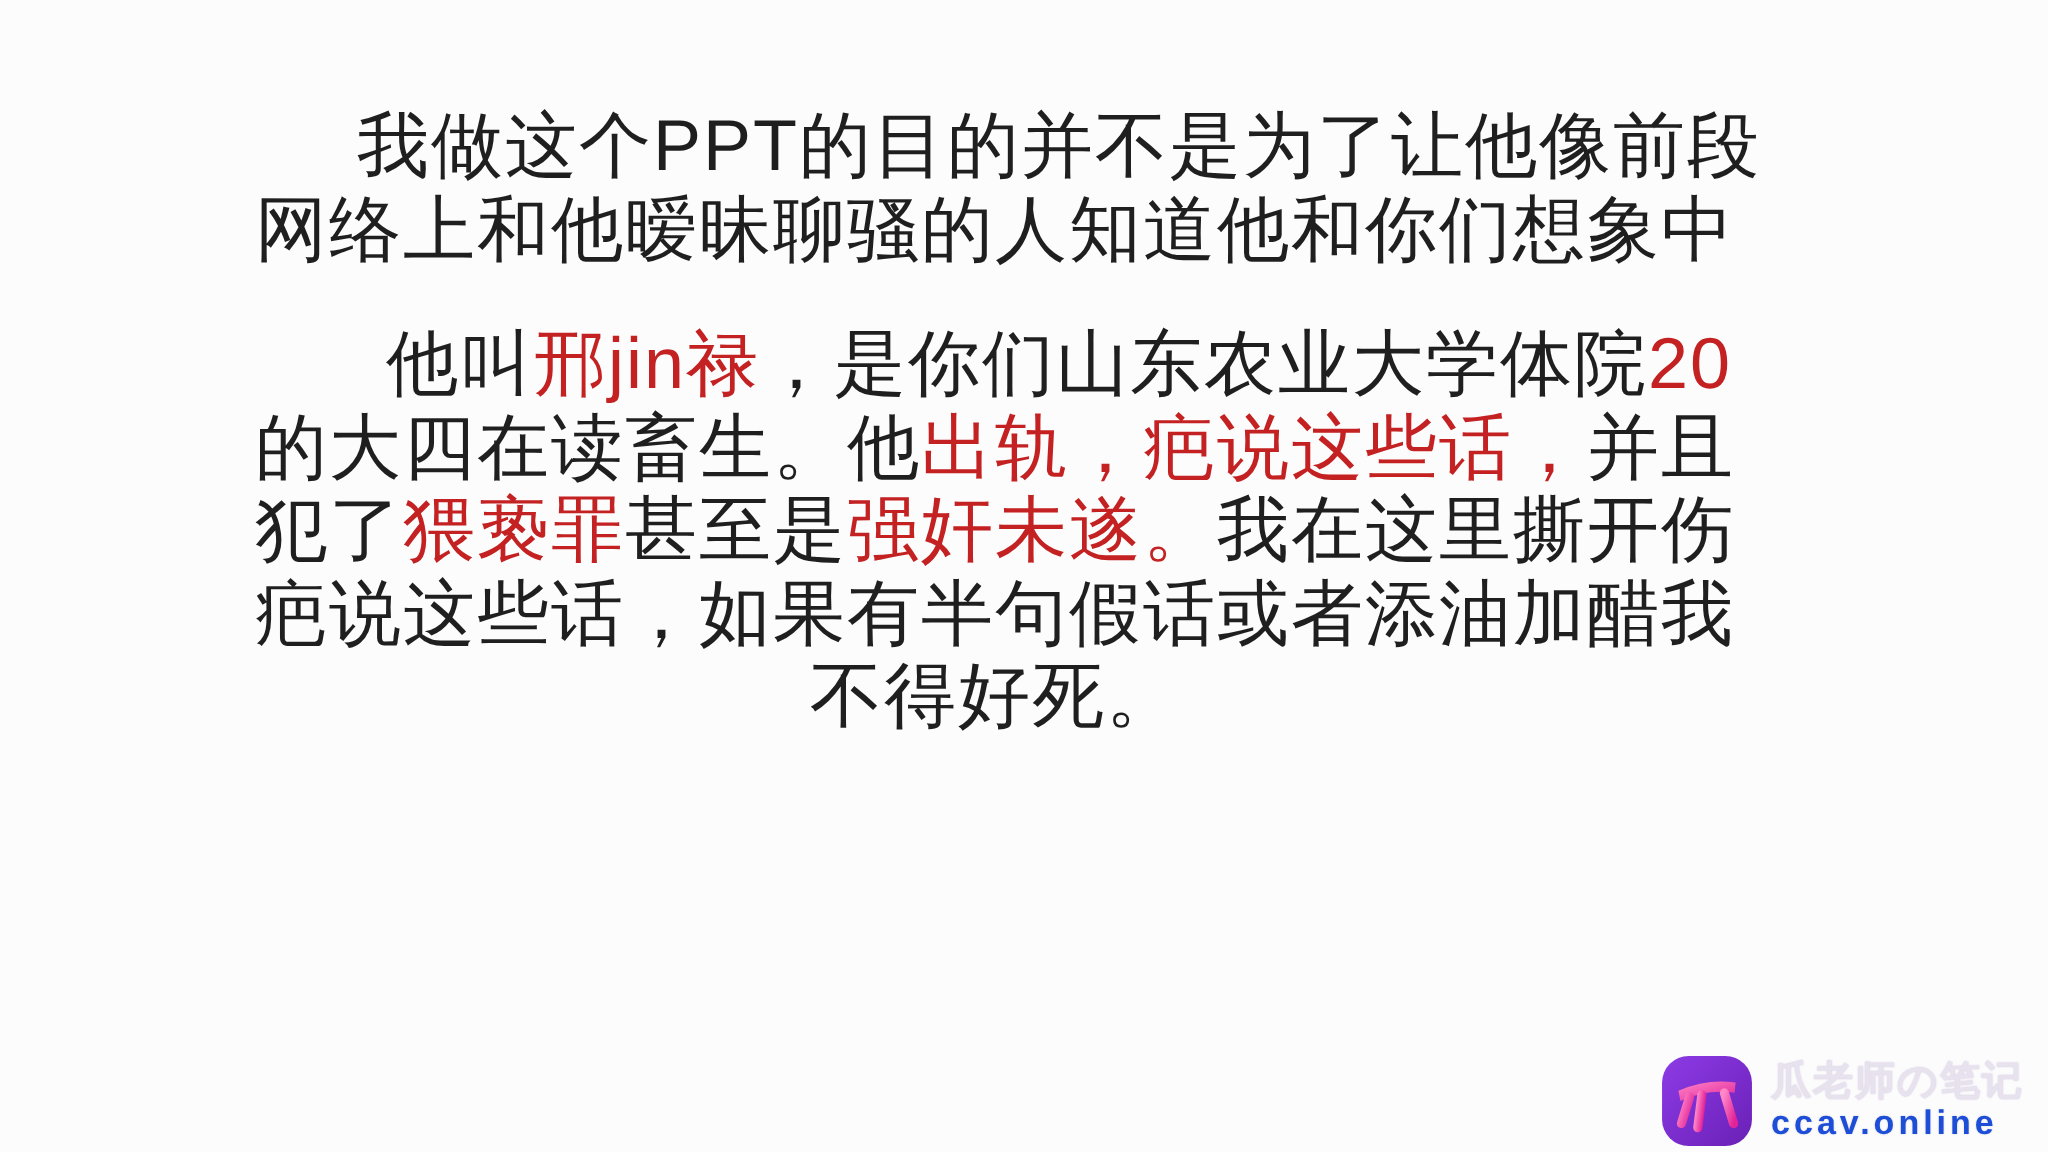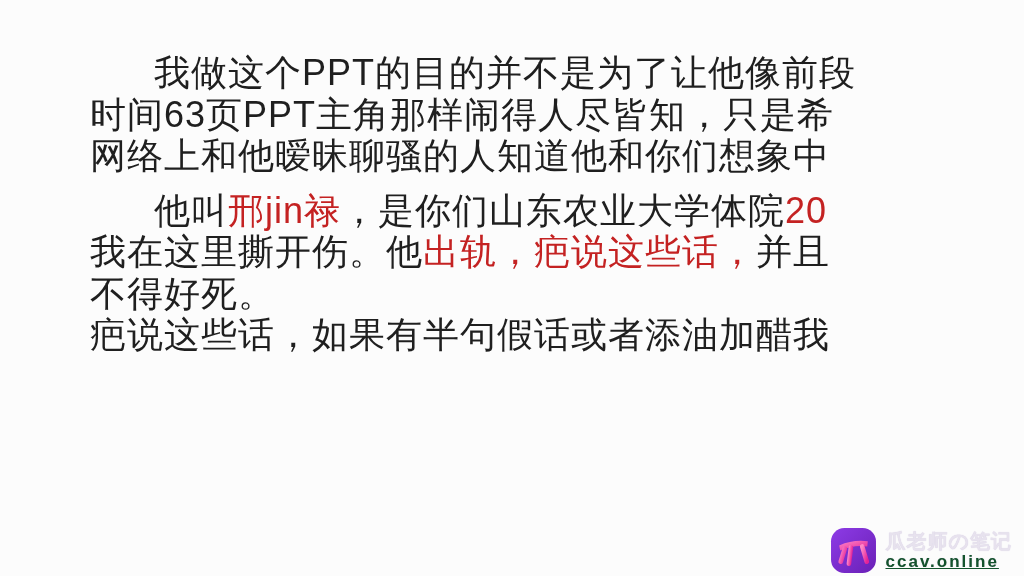--- a/index.html
+++ b/index.html
@@ -11,61 +11,61 @@
   .slide{
     position:relative;width:1024px;height:576px;
     background:var(--bg,#fcfcfc);
   }
   .text-block{
     position:absolute;left:90px;top:52px;width:815px;
     font-size:36px;line-height:41.5px;
     color:var(--ink,#1f1f1f);
     letter-spacing:1px;
     font-weight:400;
+    text-align:center;
   }
   .text-line{white-space:nowrap;}
   .text-line.indent{text-indent:64px;}
-  .text-line.para-gap{margin-top:13px;}
+  .text-line.para-gap{margin-top:26px;}
   .text-line .red{color:var(--red,#c42222);}
   
   .watermark{
     position:absolute;right:12px;bottom:2px;
     display:flex;align-items:center;gap:9px;
   }
   .wm-logo{
     width:47px;height:47px;flex:0 0 auto;display:block;
   }
   .wm-texts{display:flex;flex-direction:column;justify-content:center;}
   .wm-title{
     font-size:20px;font-weight:bold;line-height:21px;
     color:#e7e2ee;
     text-shadow:0 0 1px #cfc5de;
     letter-spacing:1px;
   }
   .wm-domain{
     font-size:17px;font-weight:bold;line-height:19px;
-    color:#14532d;
+    color:#1d4ed8;
     text-shadow:0 0 1px #cfc8da;
     letter-spacing:2px;
-    text-decoration:underline;
   }
 </style>
 </head>
 <body>
 
 <div class="slide">
 
   <div class="text-block">
       <div class="text-line indent"><span>我做这个PPT的目的并不是为了让他像前段</span></div>
-      <div class="text-line"><span>时间63页PPT主角那样闹得人尽皆知，只是希</span></div>
       <div class="text-line"><span>网络上和他暧昧聊骚的人知道他和你们想象中</span></div>
       <div class="text-line indent para-gap"><span>他叫</span><span class="red">邢jin禄</span><span>，是你们山东农业大学体院</span><span class="red">20</span></div>
-      <div class="text-line"><span>我在这里撕开伤。他</span><span class="red">出轨，</span><span class="red">疤说这些话，</span><span>并且</span></div>
+      <div class="text-line"><span>的大四在读畜生。他</span><span class="red">出轨，</span><span class="red">疤说这些话，</span><span>并且</span></div>
+      <div class="text-line"><span>犯了</span><span class="red">猥亵罪</span><span>甚至是</span><span class="red">强奸未遂。</span><span>我在这里撕开伤</span></div>
+      <div class="text-line"><span>疤说这些话，如果有半句假话或者添油加醋我</span></div>
       <div class="text-line"><span>不得好死。</span></div>
-      <div class="text-line"><span>疤说这些话，如果有半句假话或者添油加醋我</span></div>
     </div>
 
   <div class="watermark">
     <svg class="wm-logo" viewBox="0 0 46 46" xmlns="http://www.w3.org/2000/svg">
       <defs>
         <linearGradient id="lgPurple" x1="0" y1="0" x2="1" y2="1">
           <stop offset="0" stop-color="#8d3be6"></stop>
           <stop offset="1" stop-color="#6a20b6"></stop>
         </linearGradient>
         <linearGradient id="lgPink" x1="0" y1="0" x2="1" y2="1">

